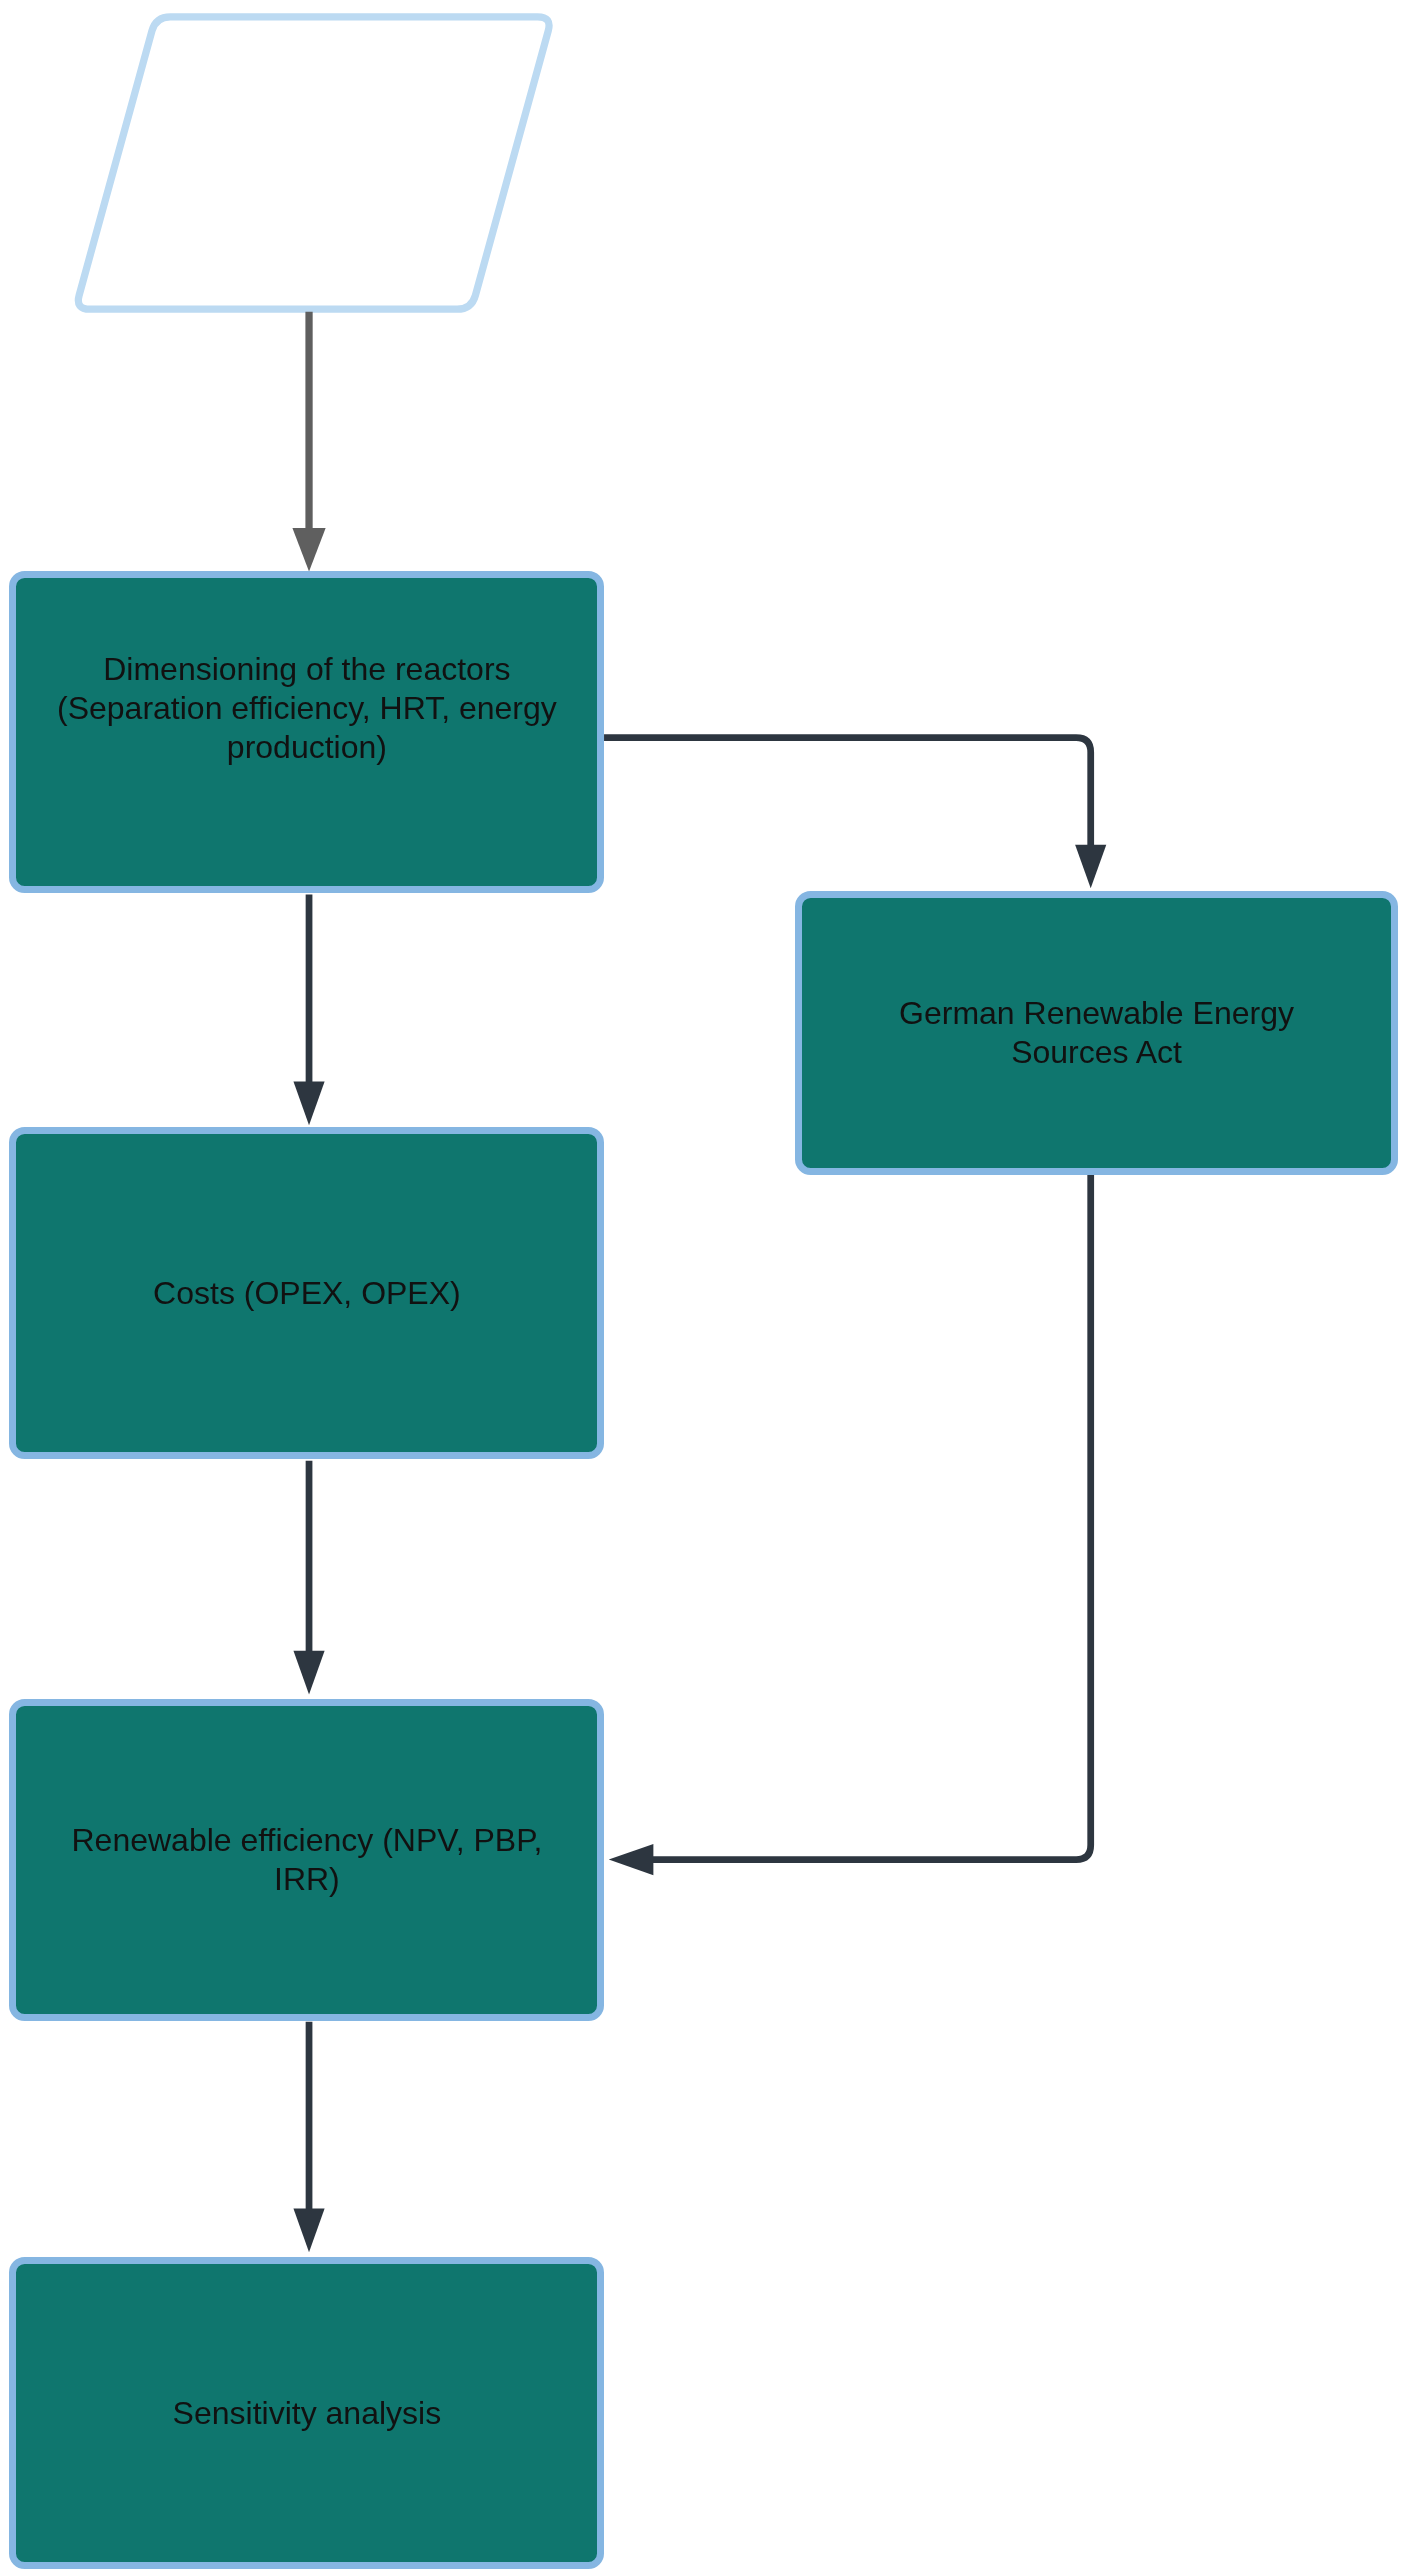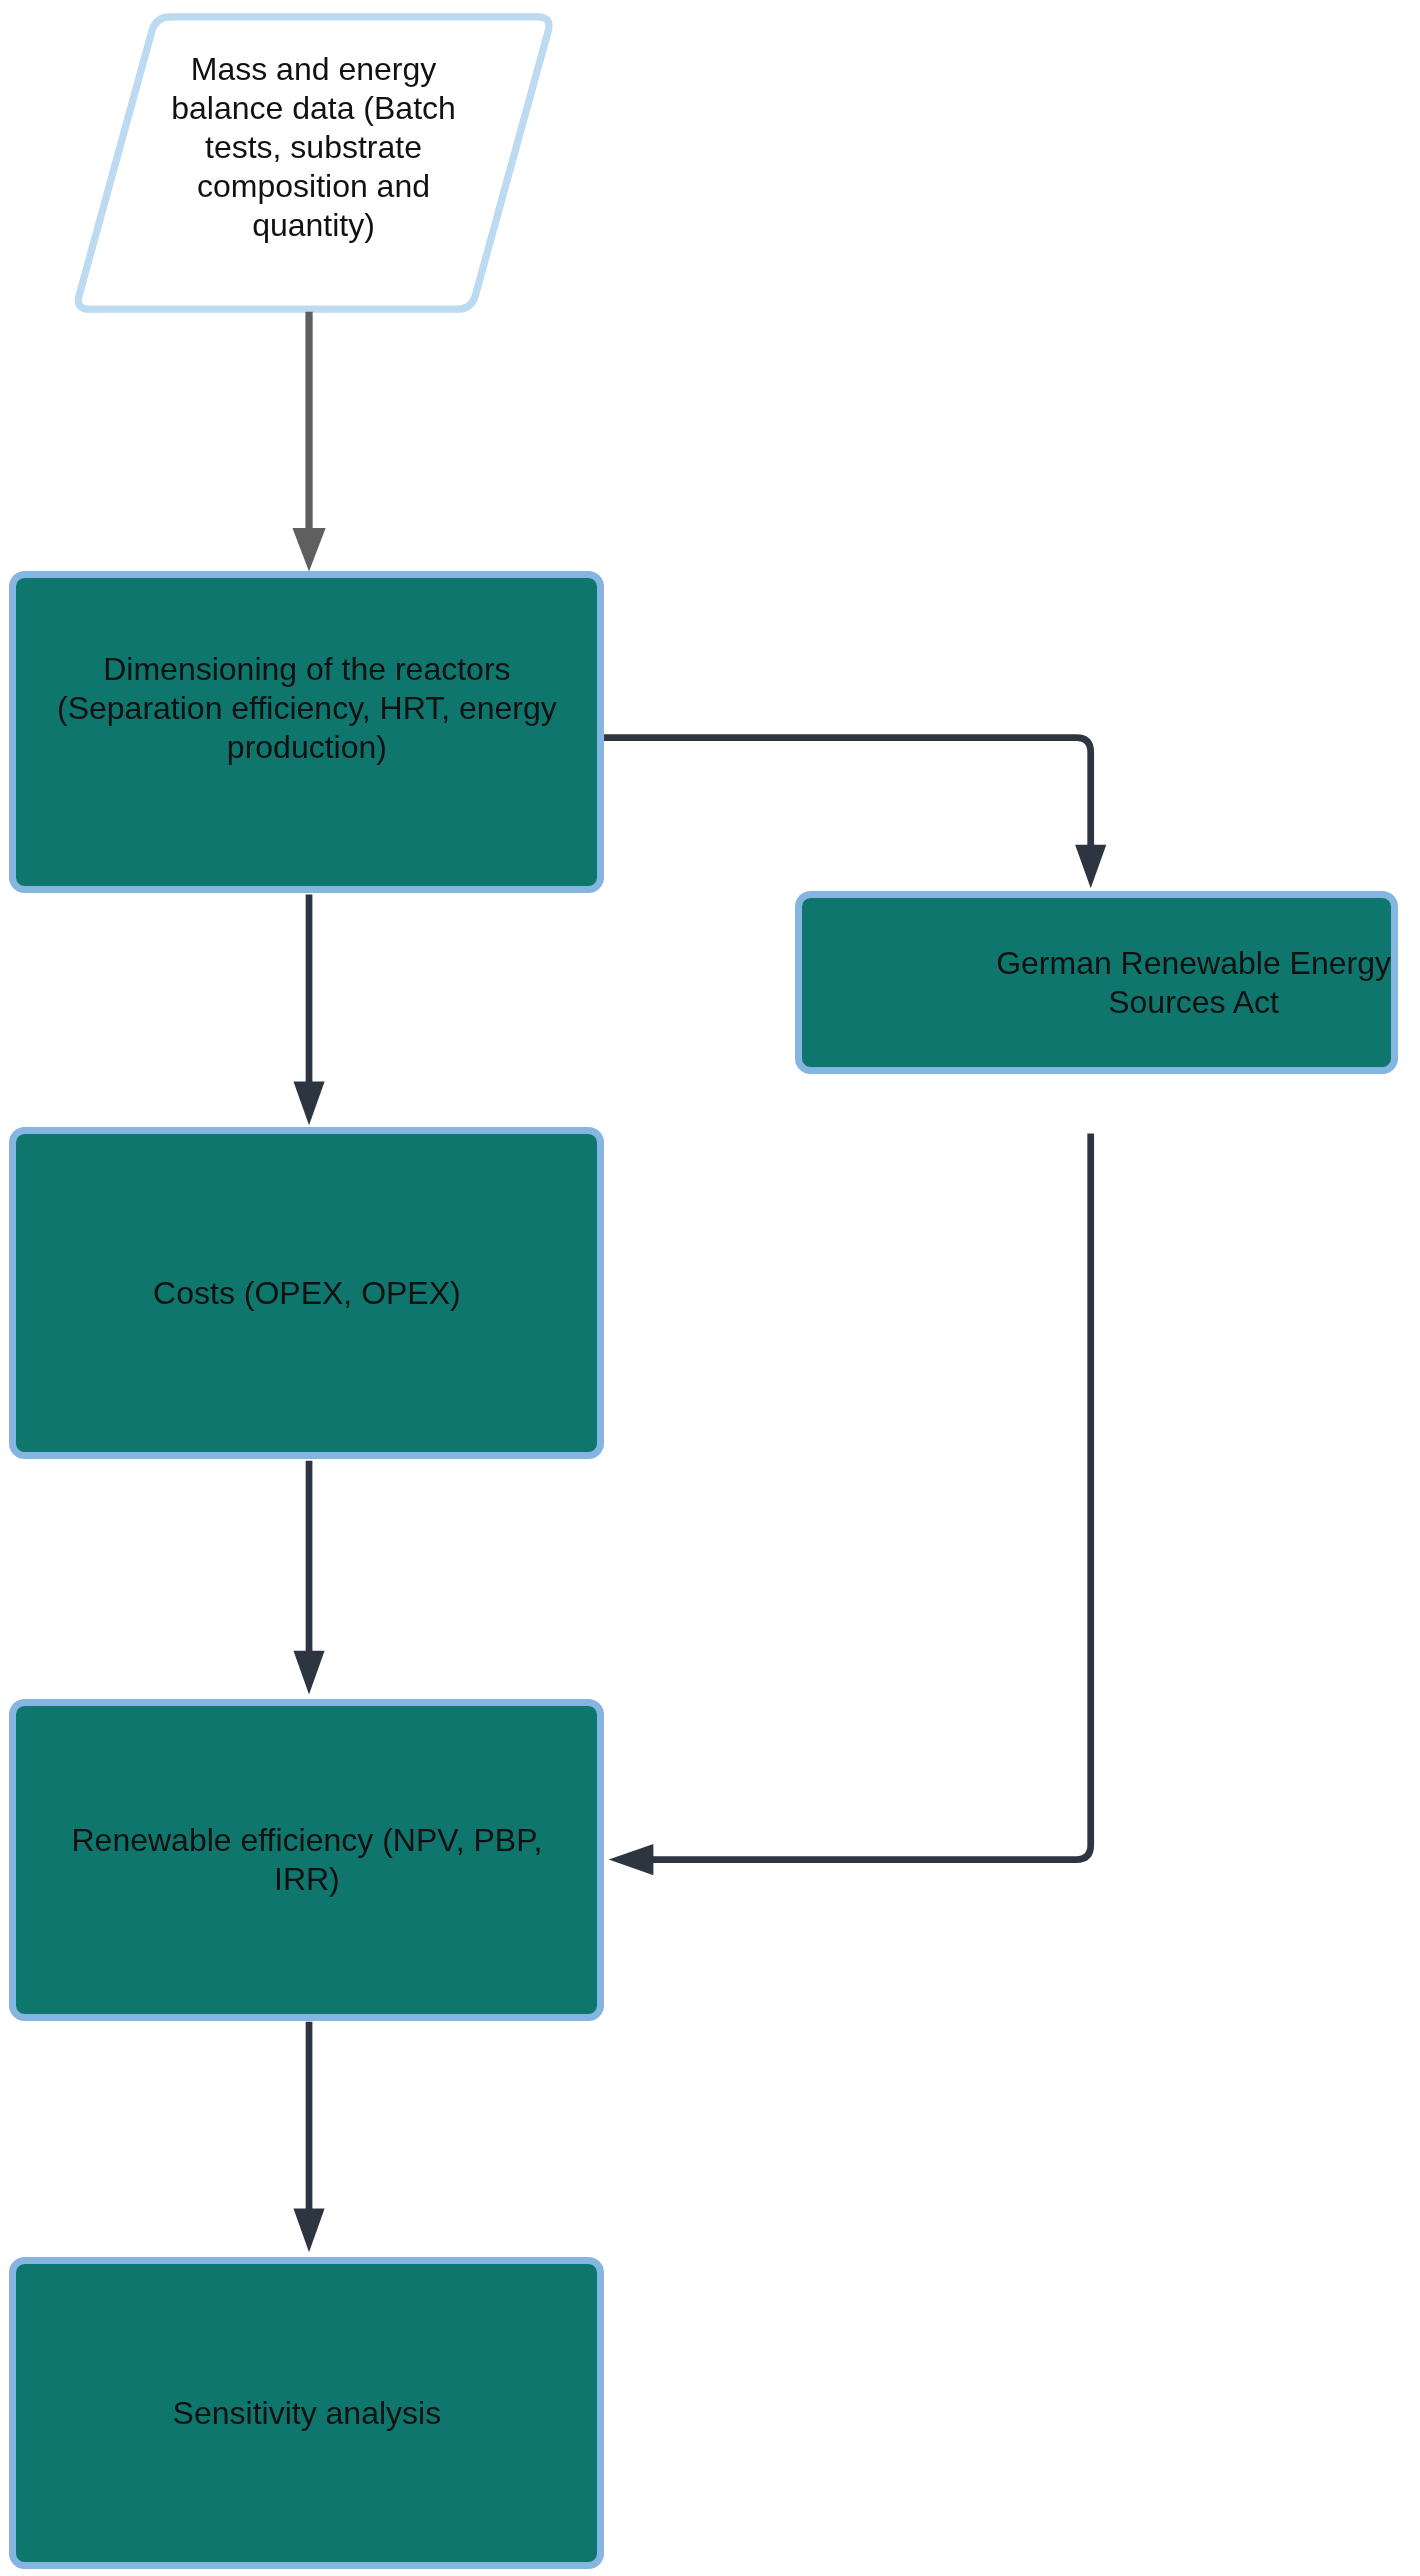--- a/index.html
+++ b/index.html
@@ -52,21 +52,21 @@
     width: 477px;
     height: 292px;
     display: flex;
     align-items: center;
     justify-content: center;
     text-align: center;
   }
   .para-label .label { padding-bottom: 31px; }
   .box-dimensioning { left: 9.4px;   top: 571px; width: 595px; height: 322px; }
   .box-dimensioning .label { padding-bottom: 47px; }
-  .box-german       { left: 795px; top: 891px; width: 603px; height: 183px; justify-content: flex-end; }
+  .box-german       { left: 795px; top: 891px; width: 603px; height: 284px; }
   .box-costs        { left: 9.4px;   top: 1127px; width: 595px; height: 332px; }
   .box-economic     { left: 9.4px;   top: 1699px; width: 595px; height: 322px; }
   .box-sensitivity  { left: 9.4px;   top: 2257px; width: 595px; height: 312px; }
 </style>
 </head>
 <body>
 
 <div class="canvas" style="--node-border: #85b6e2; --data-node-border: #bcdaf2; --connector: #2d3640; --start-connector: #5f5f5f; --text: #111111; --background: #ffffff;">
 
   <svg class="edge-layer" width="1420" height="2576" viewBox="0 0 2734 4959" xmlns="http://www.w3.org/2000/svg">
@@ -97,27 +97,20 @@
       <path d="M 2100,2182 L 2100,3552 Q 2100,3580 2072,3580 L 1256,3580" fill="none" style="stroke: var(--connector);" stroke-width="13" stroke-linejoin="round"></path>
       <polygon points="1258,3550 1258,3610 1172,3580" style="fill: var(--connector);"></polygon>
     </g>
 
     <g>
       <path d="M 595,3892 L 595,4256" fill="none" style="stroke: var(--connector);" stroke-width="13"></path>
       <polygon points="565,4252 625,4252 595,4336" style="fill: var(--connector);"></polygon>
     </g>
   </svg>
 
-  <div class="para-label">
-    <div class="label">Mass and energy
-balance data (Batch
-tests, substrate
-composition and
-quantity)</div>
-  </div>
 
   <div class="box box-dimensioning">
     <div class="label">Dimensioning of the reactors
 (Separation efficiency, HRT, energy
 production)</div>
   </div>
 
   <div class="box box-german">
     <div class="label">German Renewable Energy
 Sources Act</div>

